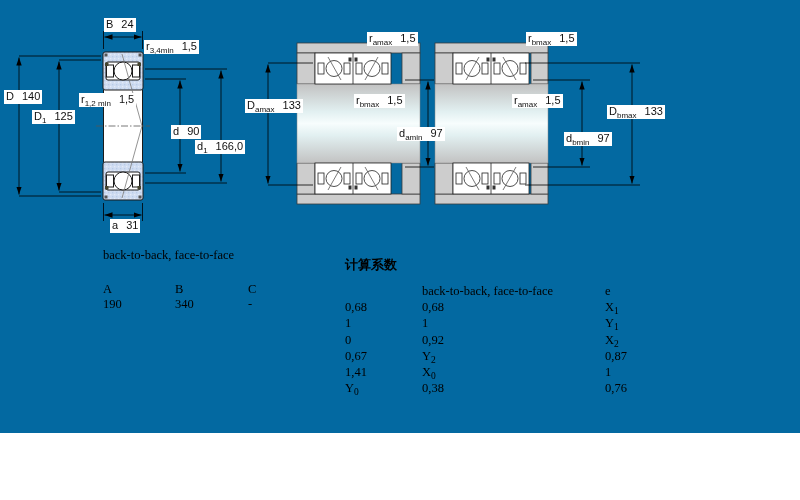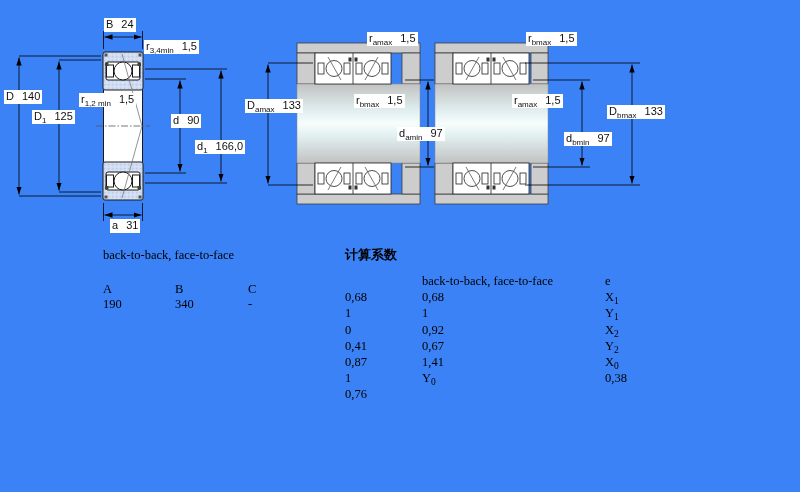--- a/index.html
+++ b/index.html
@@ -1,32 +1,32 @@
 <!DOCTYPE html>
 <html><head>
 <meta charset="utf-8">
 <style>
   html,body{margin:0;padding:0;background:#fff;}
-  .canvas{position:relative;width:800px;height:492px;background:#3b82f6;overflow:hidden;
+  .canvas{position:relative;width:800px;height:433px;background:#0369a1;overflow:hidden;
           font-family:"Liberation Sans",sans-serif;color:#000;}
   .diagram-svg{position:absolute;left:0;top:0;}
   
   .dlabel{position:absolute;background:#fff;white-space:nowrap;font-size:11px;
           line-height:12px;padding:0 2px;color:#111;}
   .dlabel .s{font-size:8px;position:relative;top:3px;letter-spacing:0;}
   .dlabel .v{margin-left:8px;}
   
   .preload{position:absolute;left:103px;top:246px;font-family:"Liberation Serif",serif;
            font-size:12.5px;}
   .pt-title{font-weight:bold;font-size:13px;}
   .pt-sub{margin-top:2px;}
   .pt-grid{margin-top:19px;display:grid;grid-template-columns:72px 73px 50px;line-height:15px;}
   .factors{position:absolute;left:345px;top:246px;font-family:"Liberation Serif",serif;
            font-size:12.5px;}
-  .ft-title{font-weight:bold;font-size:13px;}
+  .ft-title{font-weight:bold;font-size:13px;margin-top:10px;}
   .ft-grid{margin-top:10px;display:grid;grid-template-columns:77px 183px 170px;line-height:15.2px;}
   .rsub{font-size:9.5px;position:relative;top:3px;}
 </style>
 </head>
 <body>
 
 <div class="canvas">
 
   <svg class="diagram-svg" width="800" height="245" viewBox="0 0 800 245">
     <defs>
@@ -185,21 +185,21 @@
       <line x1="525" y1="185" x2="640" y2="185"></line>
       <line x1="632" y1="64.5" x2="632" y2="183.5" marker-start="url(#ar)" marker-end="url(#ar)"></line>
     </g>
   </svg>
 
   <div class="dlabel" style="left:104px;top:18px"><span class="m">B</span><span class="s"></span><span class="v">24</span></div>
   <div class="dlabel" style="left:144px;top:40px"><span class="m">r</span><span class="s">3,4min</span><span class="v">1,5</span></div>
   <div class="dlabel" style="left:4px;top:90px"><span class="m">D</span><span class="s"></span><span class="v">140</span></div>
   <div class="dlabel" style="left:32px;top:110px"><span class="m">D</span><span class="s">1</span><span class="v">125</span></div>
   <div class="dlabel" style="left:79px;top:93px"><span class="m">r</span><span class="s">1,2 min</span><span class="v">1,5</span></div>
-  <div class="dlabel" style="left:171px;top:114px"><span class="m">d</span><span class="s"></span><span class="v">90</span></div>
+  <div class="dlabel" style="left:171px;top:125px"><span class="m">d</span><span class="s"></span><span class="v">90</span></div>
   <div class="dlabel" style="left:195px;top:140px"><span class="m">d</span><span class="s">1</span><span class="v">166,0</span></div>
   <div class="dlabel" style="left:110px;top:219px"><span class="m">a</span><span class="s"></span><span class="v">31</span></div>
 
   <div class="dlabel" style="left:367px;top:32px"><span class="m">r</span><span class="s">amax</span><span class="v">1,5</span></div>
   <div class="dlabel" style="left:245px;top:99px"><span class="m">D</span><span class="s">amax</span><span class="v">133</span></div>
   <div class="dlabel" style="left:354px;top:94px"><span class="m">r</span><span class="s">bmax</span><span class="v">1,5</span></div>
   <div class="dlabel" style="left:397px;top:127px"><span class="m">d</span><span class="s">amin</span><span class="v">97</span></div>
 
   <div class="dlabel" style="left:526px;top:32px"><span class="m">r</span><span class="s">bmax</span><span class="v">1,5</span></div>
   <div class="dlabel" style="left:512px;top:94px"><span class="m">r</span><span class="s">amax</span><span class="v">1,5</span></div>
@@ -230,21 +230,20 @@
 
       <span><span>X</span><span class="rsub">1</span></span>
       <span>1</span>
       <span>1</span>
 
       <span><span>Y</span><span class="rsub">1</span></span>
       <span>0</span>
       <span>0,92</span>
 
       <span><span>X</span><span class="rsub">2</span></span>
-      <span>0,41</span>
       <span>0,67</span>
 
       <span><span>Y</span><span class="rsub">2</span></span>
       <span>0,87</span>
       <span>1,41</span>
 
       <span><span>X</span><span class="rsub">0</span></span>
       <span>1</span>
 
       <span><span>Y</span><span class="rsub">0</span></span>

